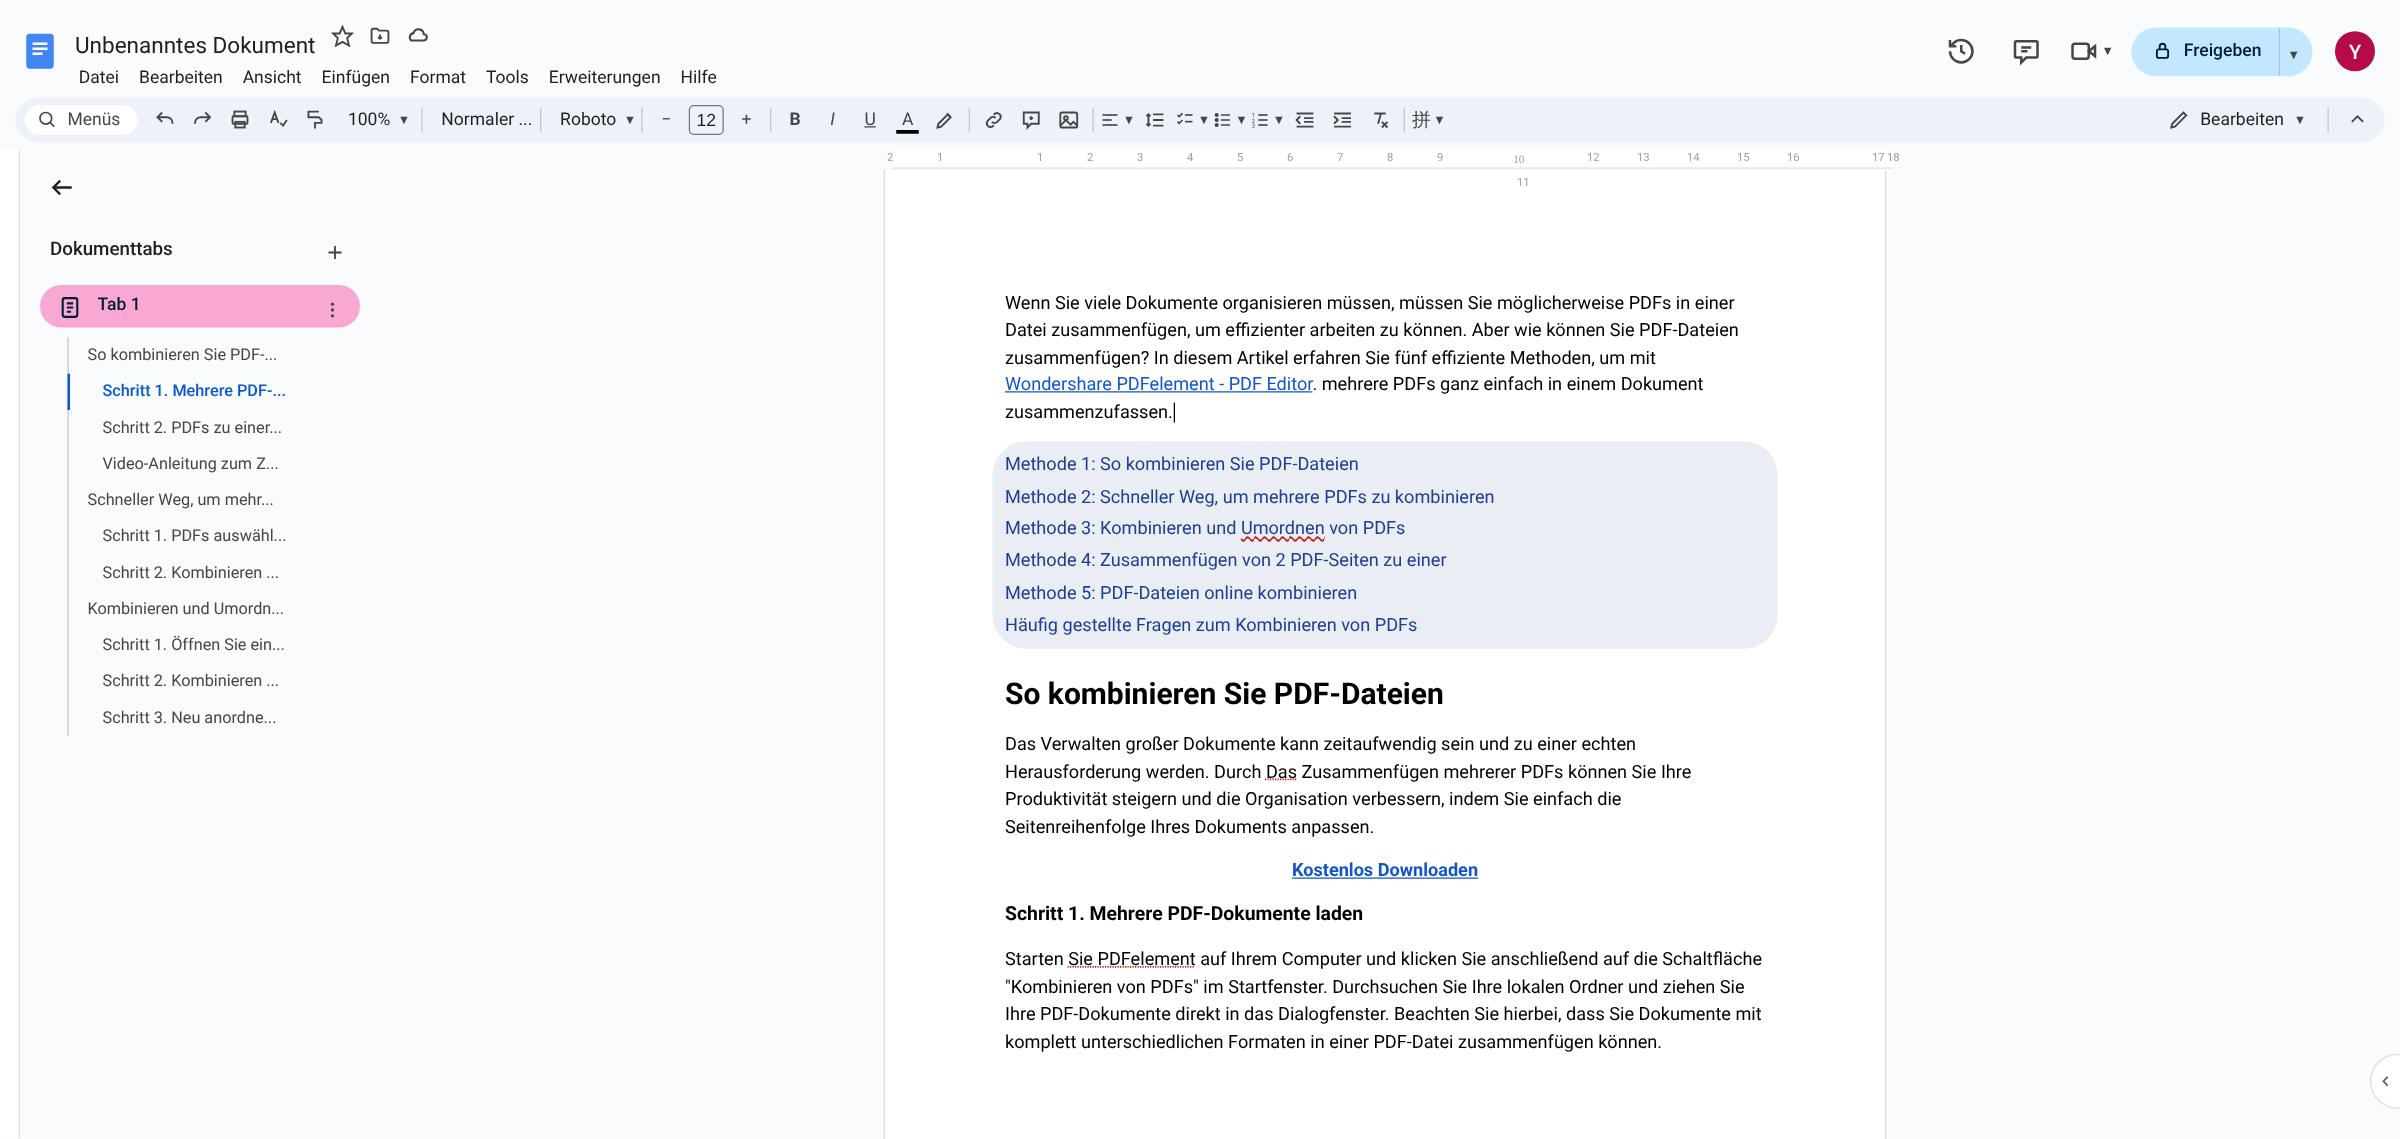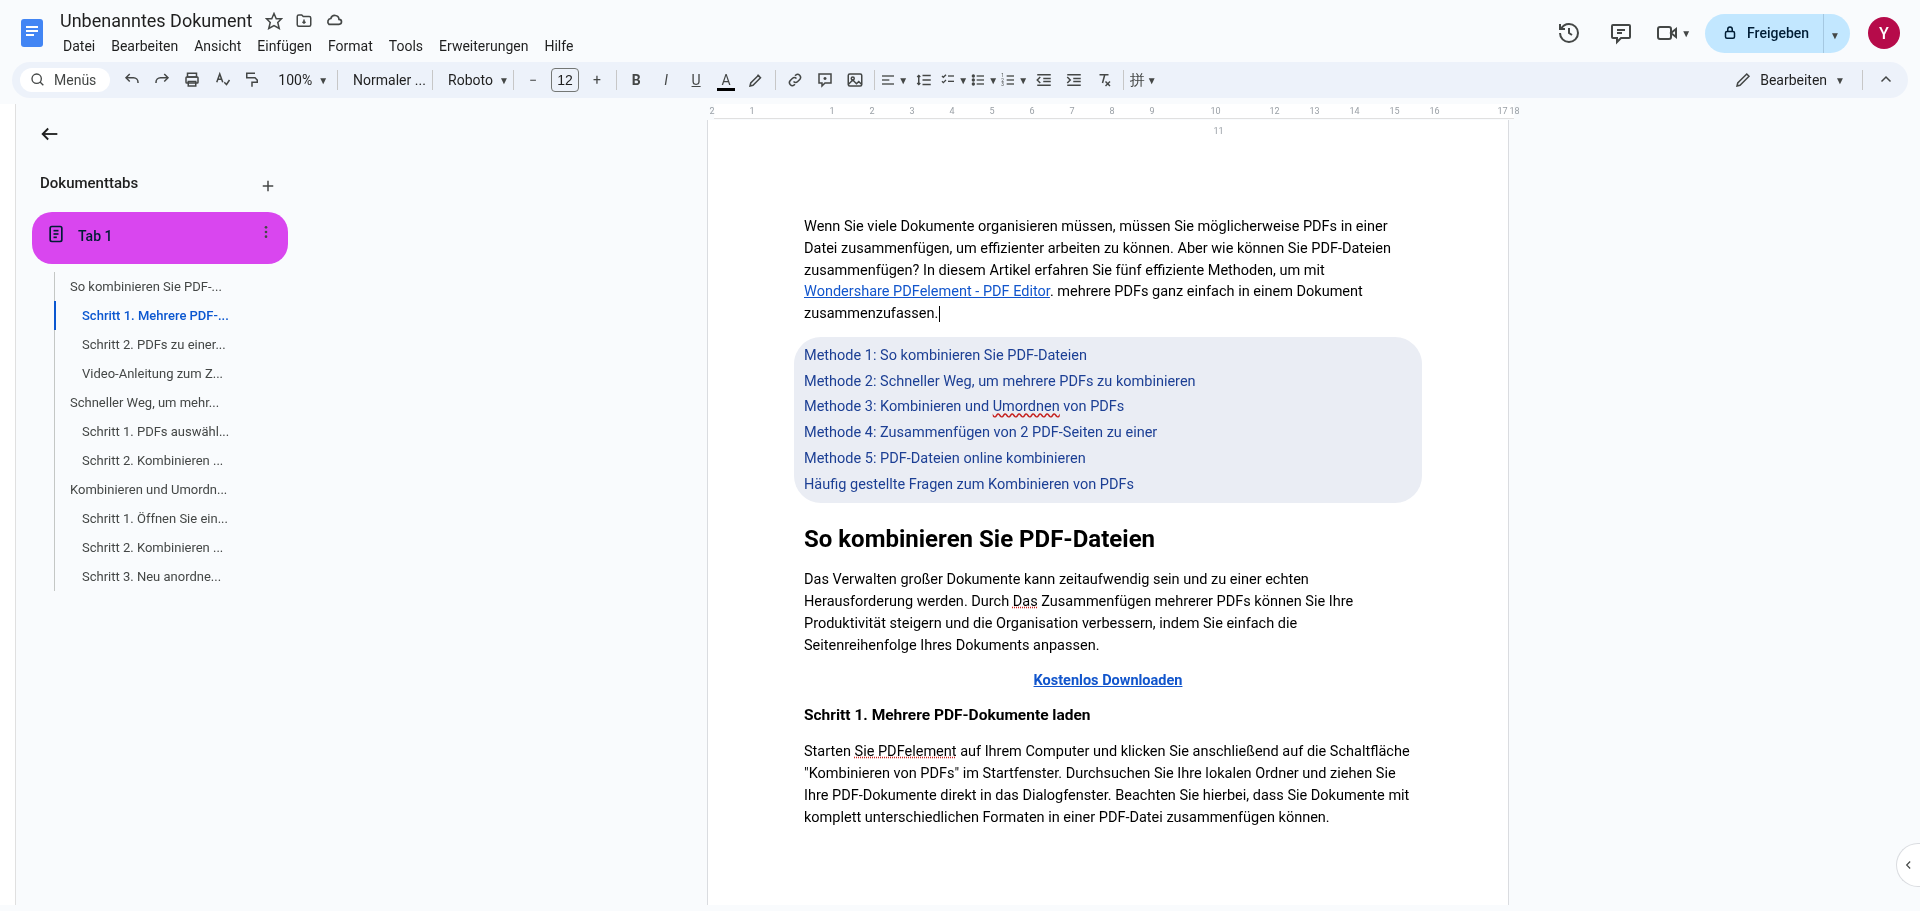--- a/index.html
+++ b/index.html
@@ -4,21 +4,21 @@
 <style>
 * { margin: 0; padding: 0; box-sizing: border-box; }
 body { font-family: 'Google Sans', Roboto, Arial, sans-serif; background: #f9fbfd; overflow: hidden; height: 100vh; }
 
 
 .header { display: flex; align-items: center; padding: 8px 12px 0 12px; background: #f9fbfd; }
 .logo { width: 40px; height: 40px; display: flex; align-items: center; justify-content: center; }
 .logo svg { width: 36px; height: 36px; }
 .title-wrap { flex: 1; display: flex; flex-direction: column; margin-left: 4px; }
 .title-row { display: flex; align-items: center; gap: 8px; }
-.doc-title { font-size: 18px; color: #1f1f1f; padding: 2px 4px; }
+.doc-title { font-size: 18px; color: #1f1f1f; padding: 2px 4px; margin-top: 16px; }
 .title-icons { display: flex; gap: 10px; }
 .title-icons .ic { width: 20px; height: 20px; color: #444746; cursor: pointer; display:flex; align-items:center; justify-content:center; }
 .menubar { display: flex; gap: 2px; margin-top: 1px; }
 .menubar .mi { padding: 4px 7px; font-size: 14px; color: #1f1f1f; border-radius: 4px; cursor: pointer; }
 .header-right { display: flex; align-items: center; gap: 12px; padding-right: 8px; }
 .hr-ic { width: 40px; height: 40px; display: flex; align-items: center; justify-content: center; color: #444746; cursor: pointer; border-radius: 50%; }
 .video-btn { display:flex; align-items:center; gap:2px; }
 .share-group { display: flex; align-items: center; background: #c2e7ff; border-radius: 20px; overflow: hidden; }
 .share-btn { display: flex; align-items: center; gap: 8px; padding: 10px 14px 10px 16px; font-size: 14px; font-weight: 500; color: #001d35; cursor: pointer; }
 .share-drop { padding: 10px 10px 10px 6px; cursor: pointer; border-left: 1px solid rgba(0,29,53,0.15); }
@@ -45,21 +45,21 @@
 
 .content { display: flex; height: calc(100vh - 110px); }
 .ruler-v { width: 16px; background: #f9fbfd; border-right: 0; position: relative; font-size: 9px; color: #666; }
 .ruler-v::before { content:''; position:absolute; right:0; top:0; bottom:0; width:15px; background:#fff; border-right:1px solid #e0e0e0; }
 
 
 .outline { width: 280px; background: #f9fbfd; padding: 12px 8px 12px 16px; overflow-y:auto; }
 .back-arrow { width:36px; height:36px; display:flex; align-items:center; justify-content:center; border-radius:50%; cursor:pointer; margin-bottom:12px; color:#1f1f1f; }
 .outline-header { display:flex; align-items:flex-start; justify-content:space-between; padding: 10px 8px 10px 8px; font-size:15px; font-weight:500; color:#1f1f1f; }
 .add-tab { width:24px; height:24px; display:flex; align-items:center; justify-content:center; cursor:pointer; border-radius:4px; color:#444746; }
-.tab-item { display:flex; align-items:flex-end; gap:12px; background:#d946ef; border-radius:20px; padding:8px 10px 20px 14px; margin: 4px 0 8px 0; font-size:14px; font-weight:500; color:#001d35; }
+.tab-item { display:flex; align-items:flex-start; gap:12px; background:#f9a8d4; border-radius:20px; padding:8px 10px 2px 14px; margin: 4px 0 8px 0; font-size:14px; font-weight:500; color:#001d35; }
 .tab-item .tab-ic { width:20px; height:20px; }
 .tab-more { margin-left:auto; width:24px; height:24px; display:flex; align-items:center; justify-content:center; cursor:pointer; border-radius:50%; }
 .outline-list { border-left: 1px solid #c4c7c5; margin-left: 22px; padding-left: 0; }
 .ol-item { font-size:13px; color:#444746; padding: 7px 6px 7px 14px; cursor:pointer; white-space:nowrap; overflow:hidden; text-overflow:ellipsis; max-width: 210px; border-left: 2px solid transparent; margin-left:-1px; }
 .ol-item.lvl2 { padding-left: 26px; }
 .ol-item.active { color:#0b57d0; font-weight:500; border-left: 2px solid #0b57d0; }
 
 
 .canvas-wrap { flex:1; overflow:auto; position:relative; background:#f9fbfd; }
 .ruler-h { height: 16px; position: sticky; top:0; background:#f9fbfd; font-size:9px; color:#9aa0a6; display:flex; justify-content:center; z-index:2; }
@@ -417,21 +417,21 @@
           <span class="ruler-tick" style="left: 76px;"></span>
           <span class="ruler-tick" style="left: 116px;">1</span>
           <span class="ruler-tick" style="left: 156px;">2</span>
           <span class="ruler-tick" style="left: 196px;">3</span>
           <span class="ruler-tick" style="left: 236px;">4</span>
           <span class="ruler-tick" style="left: 276px;">5</span>
           <span class="ruler-tick" style="left: 316px;">6</span>
           <span class="ruler-tick" style="left: 356px;">7</span>
           <span class="ruler-tick" style="left: 396px;">8</span>
           <span class="ruler-tick" style="left: 436px;">9</span>
-          <span class="ruler-tick" style="left: 497px;">10</span>
+          <span class="ruler-tick" style="left: 497px; font-family: Liberation Serif, serif;">10</span>
           <span class="ruler-tick" style="left: 500px; margin-top: 20px;">11</span>
           <span class="ruler-tick" style="left: 556px;">12</span>
           <span class="ruler-tick" style="left: 596px;">13</span>
           <span class="ruler-tick" style="left: 636px;">14</span>
           <span class="ruler-tick" style="left: 676px;">15</span>
           <span class="ruler-tick" style="left: 716px;">16</span>
           <span class="ruler-tick" style="left: 784px;">17</span>
           <span class="ruler-tick" style="left: 796px;">18</span>
         </div>
     </div>

